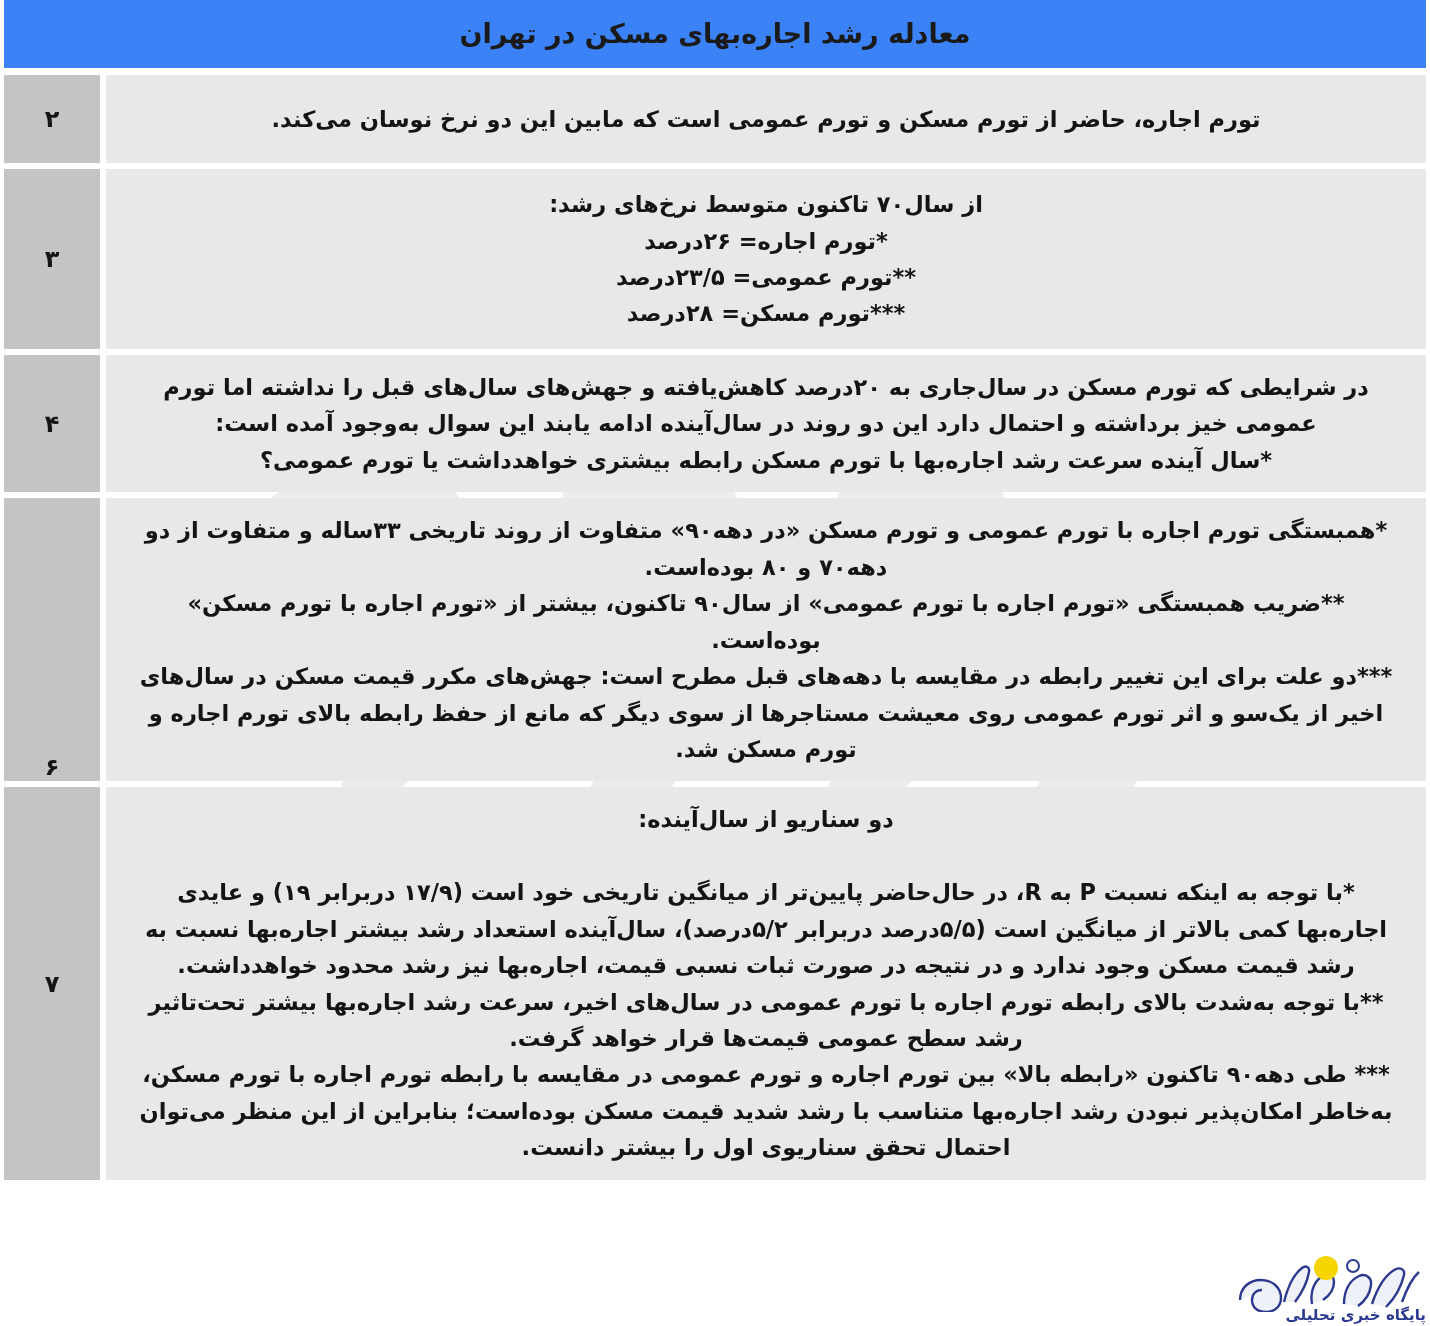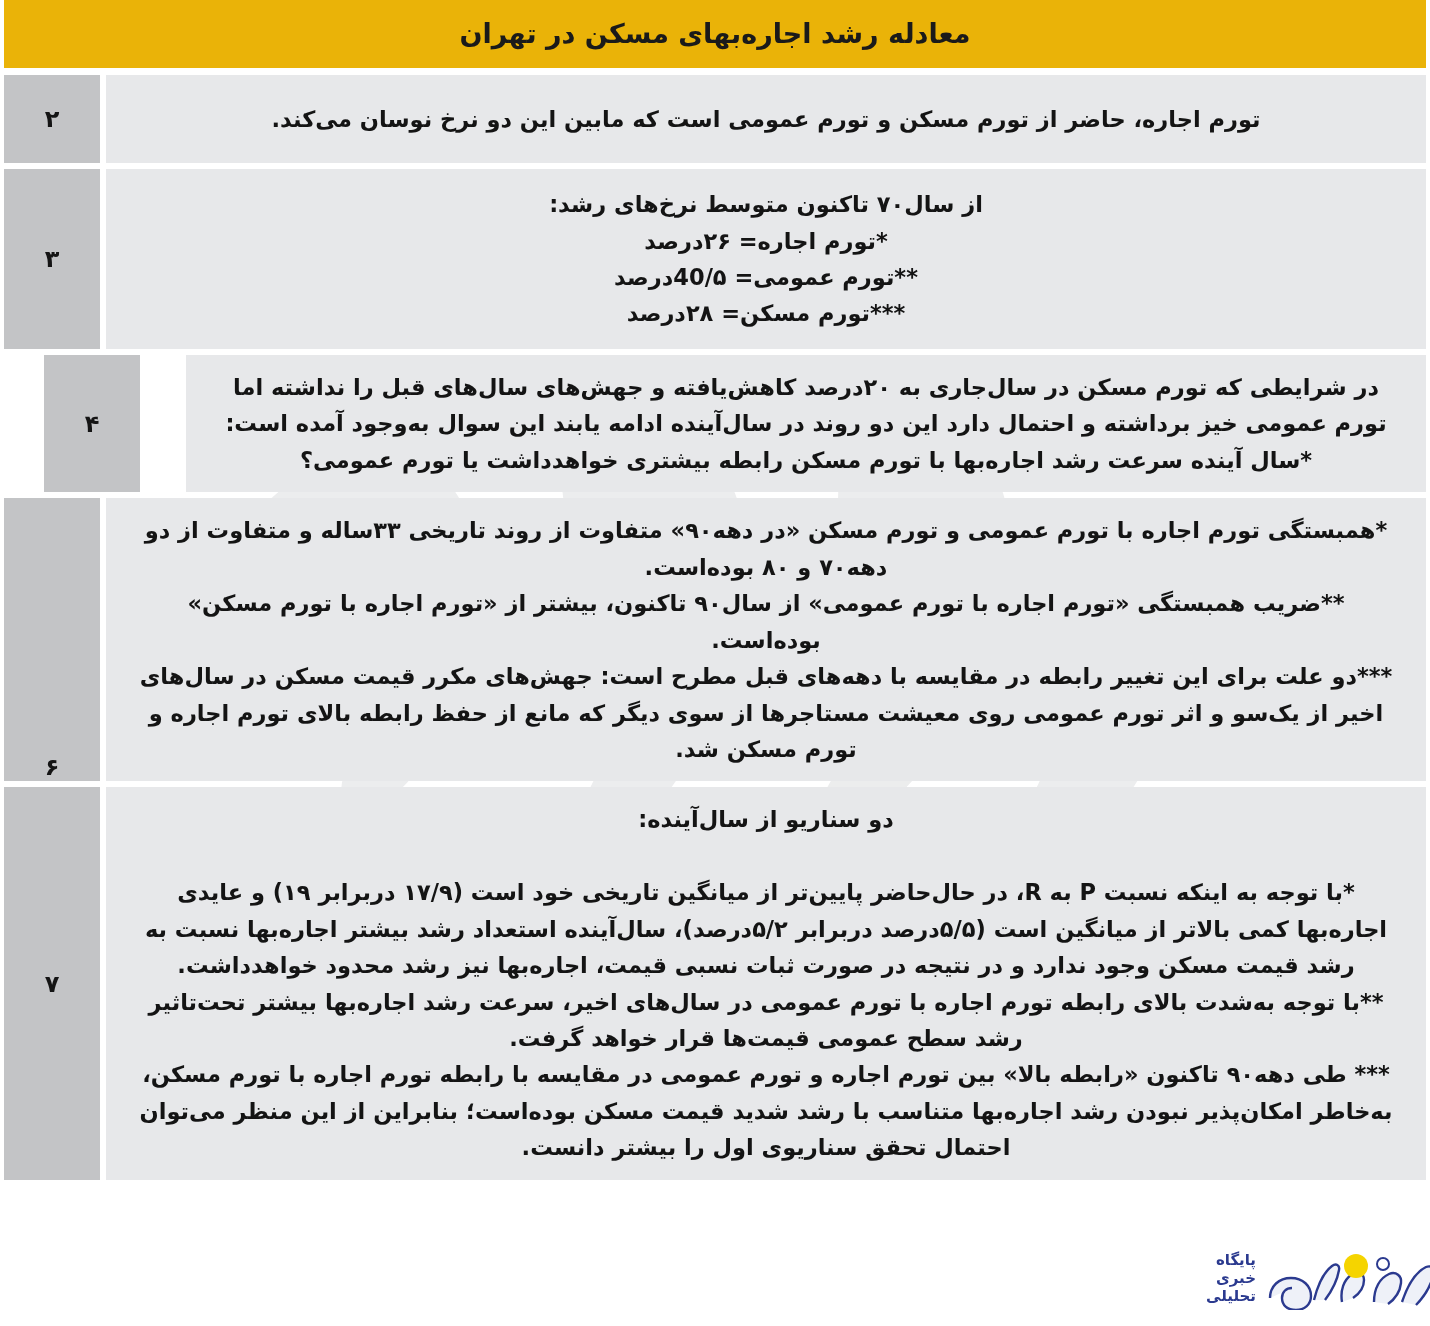--- a/index.html
+++ b/index.html
@@ -33,21 +33,21 @@
     pointer-events: none;
     z-index: 0;
     opacity: 0.55;
   }
 
   
   .title-bar {
     position: relative;
     z-index: 2;
     height: 68px;
-    background: #eab308;
+    background: #3b82f6;
     display: flex;
     align-items: center;
     justify-content: center;
     margin: 0 4px 0 4px;
   }
   .title-bar .title-text {
     color: #1a1a1a;
     font-size: 27px;
     font-weight: bold;
     letter-spacing: 0px;
@@ -97,38 +97,37 @@
     justify-content: center;
     color: #141414;
     font-size: 24px;
     font-weight: bold;
   }
 
   
   .row-1 .cell-text, .row-1 .cell-num { min-height: 107px; }
   .row-2 .cell-text, .row-2 .cell-num { min-height: 88px; }
   .row-3 .cell-text, .row-3 .cell-num { min-height: 180px; }
-  .row-4 .cell-text, .row-4 .cell-num { min-height: 137px; margin-left: 40px; }
+  .row-4 .cell-text, .row-4 .cell-num { min-height: 137px; }
   .row-5 .cell-text, .row-5 .cell-num { min-height: 105px; }
   .row-6 .cell-text, .row-6 .cell-num { min-height: 232px; align-items: flex-end; }
   .row-7 .cell-text, .row-7 .cell-num { min-height: 362px; }
 
   .row-7 .cell-num { position: relative; }
 
   
   .logo {
     position: absolute;
     z-index: 5;
     right: 4px;
     bottom: 2px;
     width: 220px;
     height: 86px;
     display: flex;
-    flex-direction: row;
-    align-items: center;
+    flex-direction: column;
     justify-content: flex-end;
     pointer-events: none;
   }
   .logo-mark {
     position: relative;
     width: 200px;
     height: 58px;
   }
   .logo-caption {
     font-size: 15px;
@@ -174,21 +173,21 @@
       <div class="cell-text">
         <p>تورم اجاره، حاضر از تورم مسکن و تورم عمومی است که مابین این دو نرخ نوسان می‌کند.</p>
       </div>
       <div class="cell-num">۲</div>
     </div>
 
     <div class="row row-3">
       <div class="cell-text">
         <p>از سال۷۰ تاکنون متوسط نرخ‌های رشد:
 *تورم اجاره= ۲۶درصد
-**تورم عمومی= 40/۵درصد
+**تورم عمومی= ۲۳/۵درصد
 ***تورم مسکن= ۲۸درصد</p>
       </div>
       <div class="cell-num">۳</div>
     </div>
 
     <div class="row row-4">
       <div class="cell-text">
         <p>در شرایطی که تورم مسکن در سال‌جاری به ۲۰درصد کاهش‌یافته و جهش‌های سال‌های قبل را نداشته اما تورم عمومی خیز برداشته و احتمال دارد این دو روند در سال‌آینده ادامه یابند این سوال به‌وجود آمده است:
 *سال آینده سرعت رشد اجاره‌بها با تورم مسکن رابطه بیشتری خواهدداشت یا تورم عمومی؟</p>
       </div>

